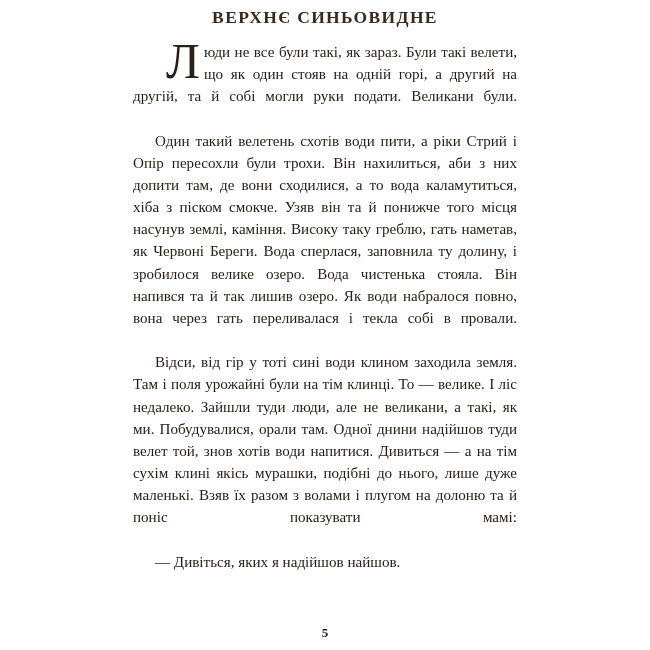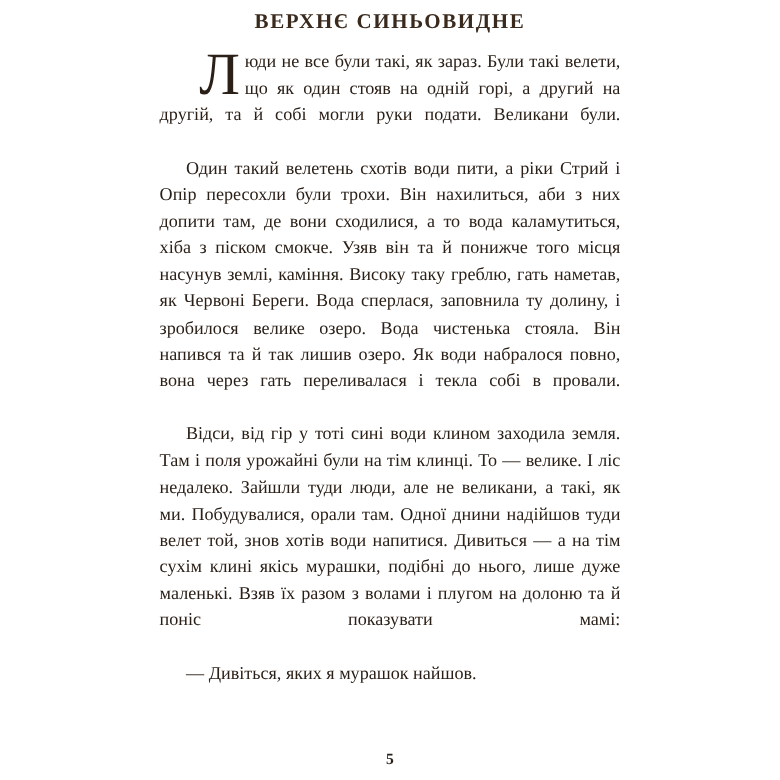--- a/index.html
+++ b/index.html
@@ -122,20 +122,20 @@
   <div class="page-title">ВЕРХНЄ СИНЬОВИДНЕ</div>
 
   <div class="text-column">
 
     <p class="para para-dropcap"><span class="dropcap">Л</span><span>юди не все були такі, як зараз. Були такі велети, що як один стояв на одній горі, а другий на другій, та й собі могли руки подати. Великани були.</span></p>
 
     <p class="para"><span>Один такий велетень схотів води пити, а ріки Стрий і Опір пересохли були трохи. Він нахилиться, аби з них допити там, де вони сходилися, а то вода каламутиться, хіба з піском смокче. Узяв він та й понижче того місця насунув землі, каміння. Високу таку греблю, гать наметав, як Червоні Береги. Вода сперлася, заповнила ту долину, і зробилося велике озеро. Вода чистенька стояла. Він напився та й так лишив озеро. Як води набралося повно, вона через гать переливалася і текла собі в провали.</span></p>
 
     <p class="para"><span>Відси, від гір у тоті сині води клином заходила земля. Там і поля урожайні були на тім клинці. То — велике. І ліс недалеко. Зайшли туди люди, але не великани, а такі, як ми. Побудувалися, орали там. Одної днини надійшов туди велет той, знов хотів води напитися. Дивиться — а на тім сухім клині якісь мурашки, подібні до нього, лише дуже маленькі. Взяв їх разом з волами і плугом на долоню та й поніс показувати мамі:</span></p>
 
-    <p class="dialogue flush"><span>— Дивіться, яких я мурашок найшов.</span></p>
+    <p class="dialogue flush"><span>— Дивіться, яких я надійшов найшов.</span></p>
 
 
   </div>
 
   <div class="folio">5</div>
 
 </div>
 
 </body></html>

